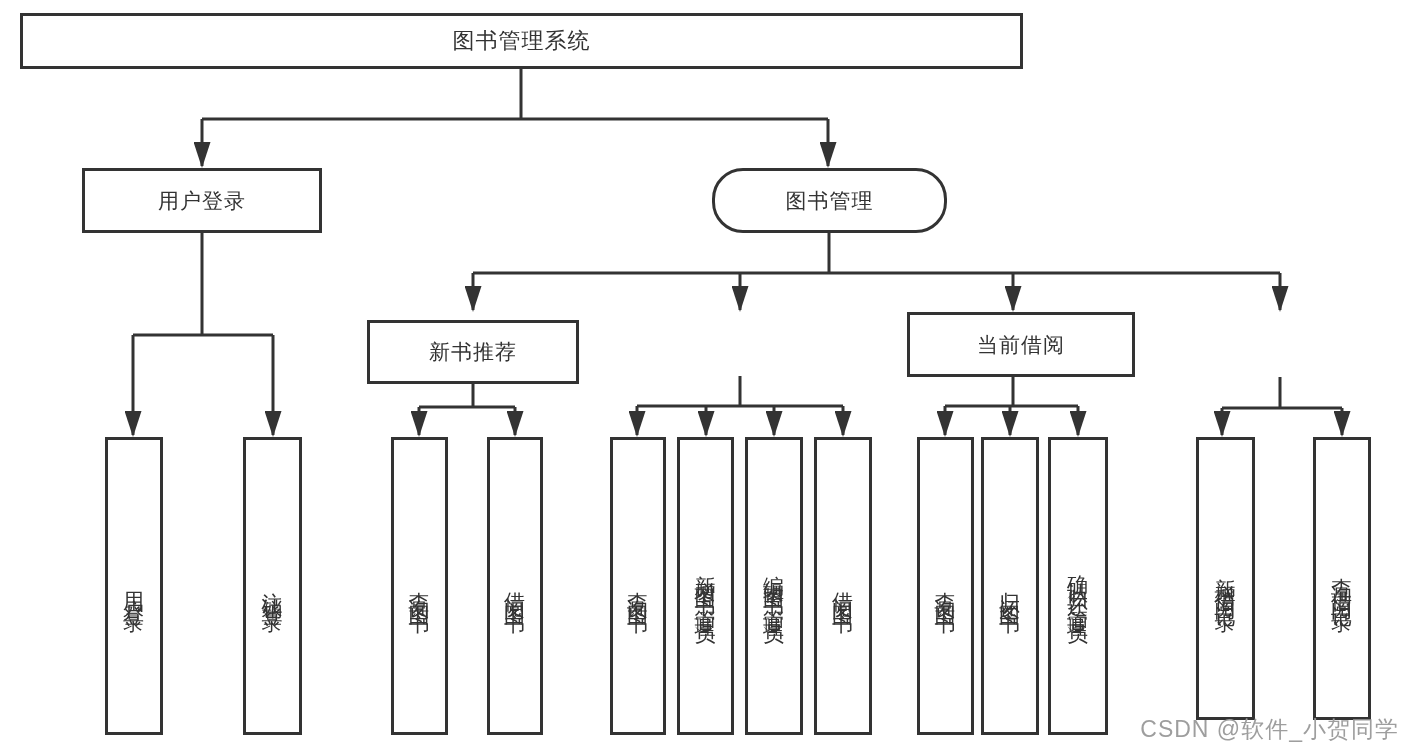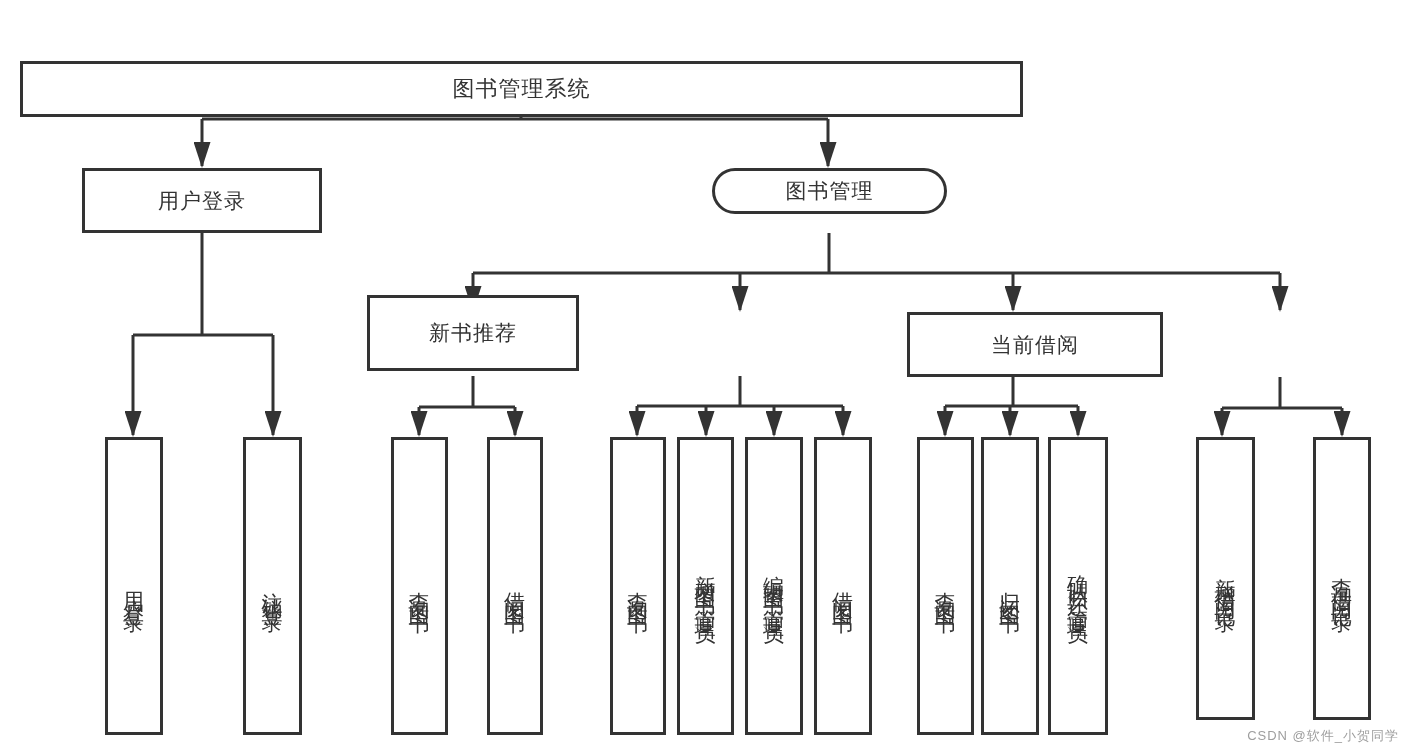--- a/index.html
+++ b/index.html
@@ -29,34 +29,34 @@
     position: absolute;
     background: #fff;
     border: 3px solid var(--line);
     display: flex;
     align-items: center;
     justify-content: center;
     color: var(--text);
     z-index: 2;
   }
   .hnode { font-size: 21px; letter-spacing: 1px; }
-  .root  { font-size: 22px; margin-top: 48px; }
+  .root  { font-size: 22px; }
   .vnode {
     writing-mode: vertical-rl;
     text-orientation: mixed;
     font-size: 21px;
     letter-spacing: 7px;
     line-height: 1;
     padding-top: 6px;
   }
   #watermark {
     position: absolute;
     right: 6px;
     bottom: 2px;
-    font-size: 13px;
+    font-size: 23px;
     letter-spacing: 1px;
     color: var(--wm);
     z-index: 5;
     white-space: nowrap;
   }
 </style>
 </head>
 <body>
 
 <div id="stage">
@@ -99,28 +99,28 @@
     </g>
   </svg>
 
   <div class="node hnode root" style="left:20px;top:13px;width:1003px;height:56px;">
     <span>图书管理系统</span>
   </div>
 
   <div class="node hnode" style="left:82px;top:168px;width:240px;height:65px;">
     <span>用户登录</span>
   </div>
-  <div class="node hnode" style="left:712px;top:168px;width:235px;height:46px;border-radius:31px;">
+  <div class="node hnode" style="left:712px;top:168px;width:235px;height:65px;border-radius:31px;">
     <span>图书管理</span>
   </div>
 
-  <div class="node hnode" style="left:367px;top:295px;width:212px;height:76px;">
+  <div class="node hnode" style="left:367px;top:320px;width:212px;height:64px;">
     <span>新书推荐</span>
   </div>
-  <div class="node hnode" style="left:907px;top:312px;width:256px;height:65px;">
+  <div class="node hnode" style="left:907px;top:312px;width:228px;height:65px;">
     <span>当前借阅</span>
   </div>
 
   <div class="node vnode" style="left:105px;top:437px;width:58px;height:298px;">
     <span>用户登录</span>
   </div>
   <div class="node vnode" style="left:243px;top:437px;width:59px;height:298px;">
     <span>注销登录</span>
   </div>
   <div class="node vnode" style="left:391px;top:437px;width:57px;height:298px;">

